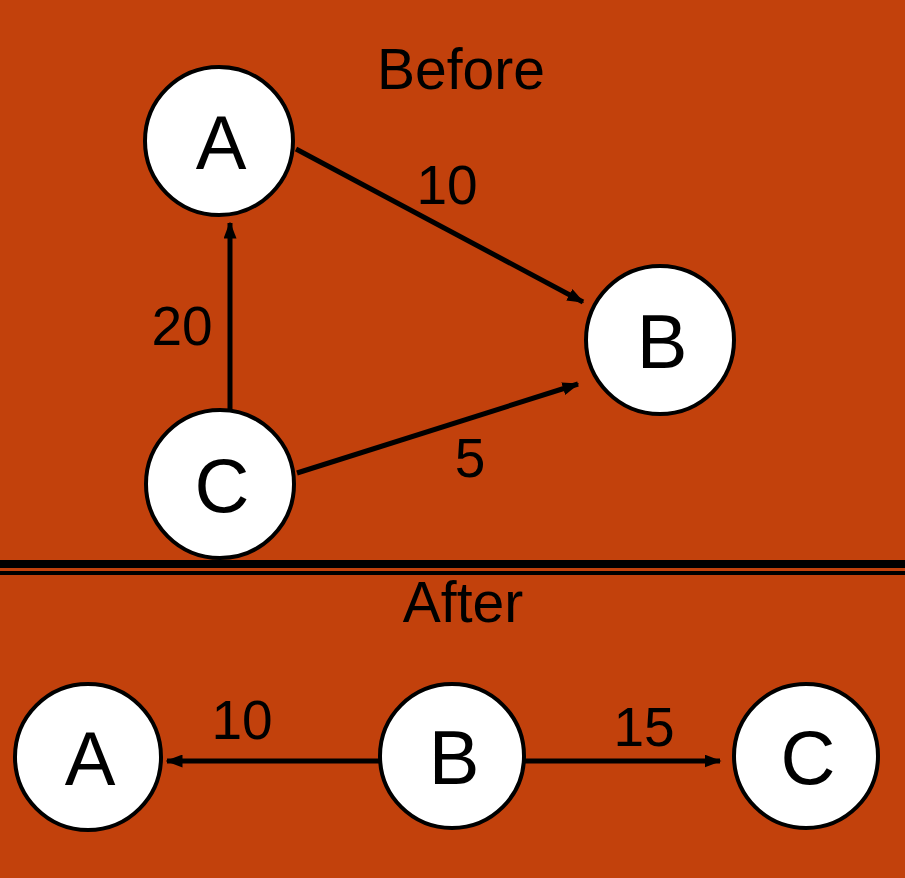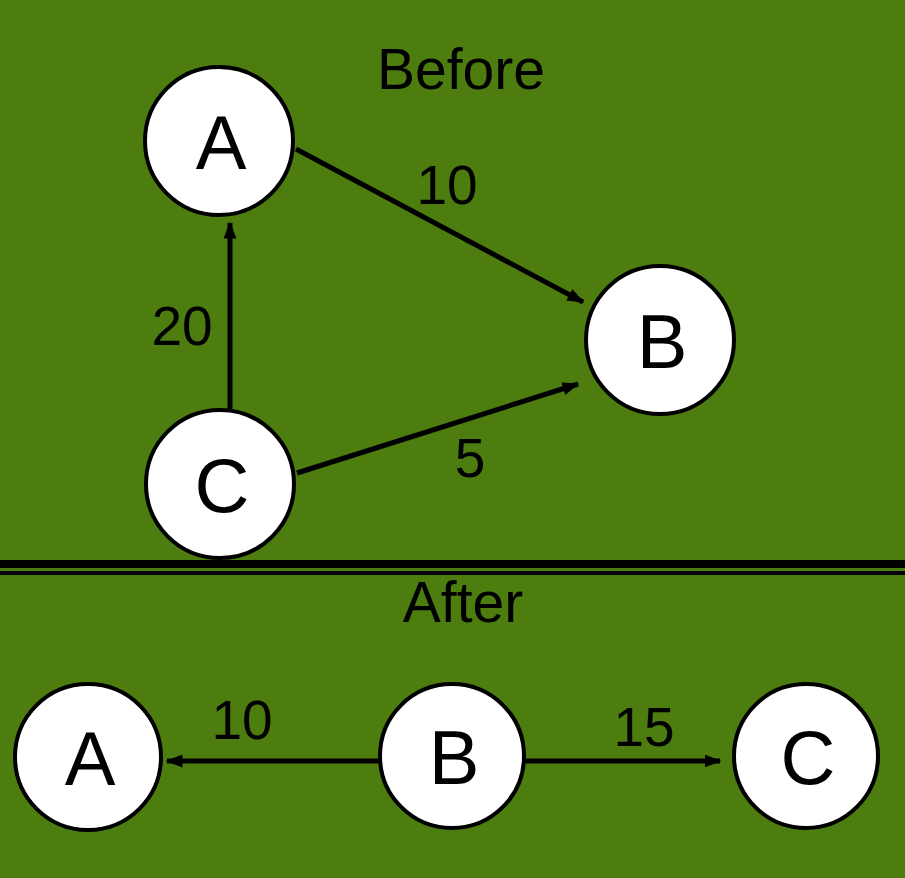--- a/index.html
+++ b/index.html
@@ -4,21 +4,21 @@
 <style>
   html, body {
     margin: 0;
     padding: 0;
     background: #ffffff;
   }
   .canvas {
     position: relative;
     width: 905px;
     height: 878px;
-    background: #4d7c0f;
+    background: #c2410c;
     overflow: hidden;
     font-family: "Liberation Sans", sans-serif;
   }
   svg { display: block; }
   .node-circle {
     fill: #ffffff;
     stroke: #000000;
     stroke-width: 4;
   }
   .edge-line {

